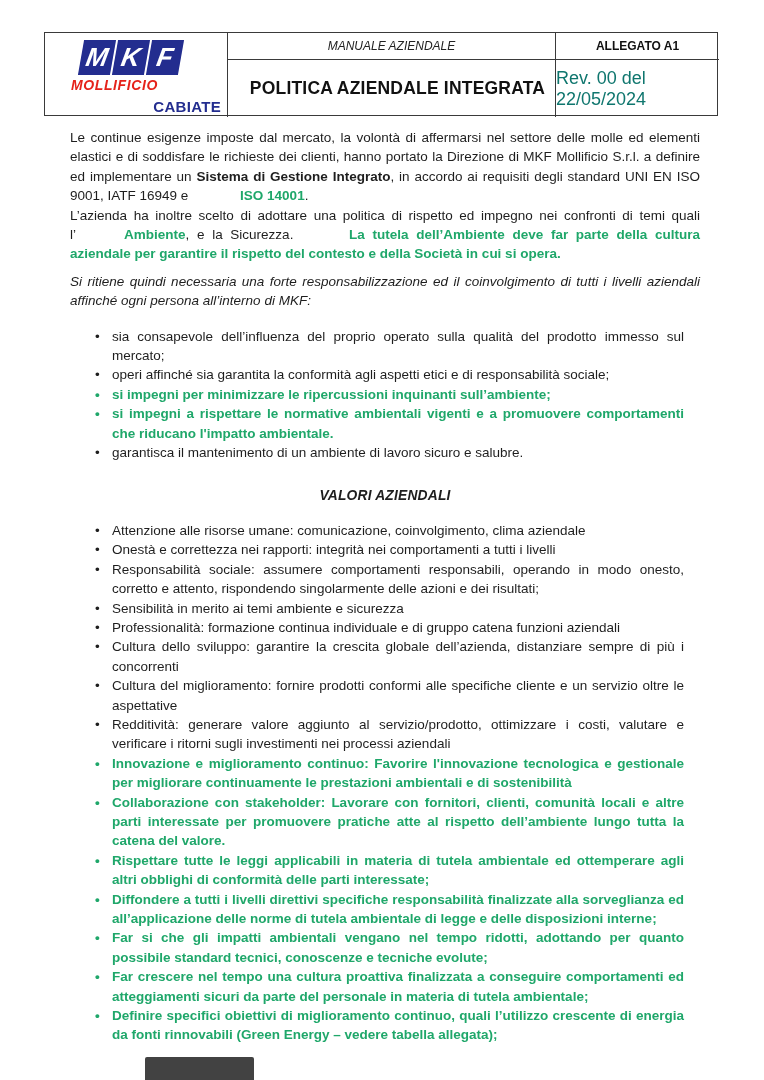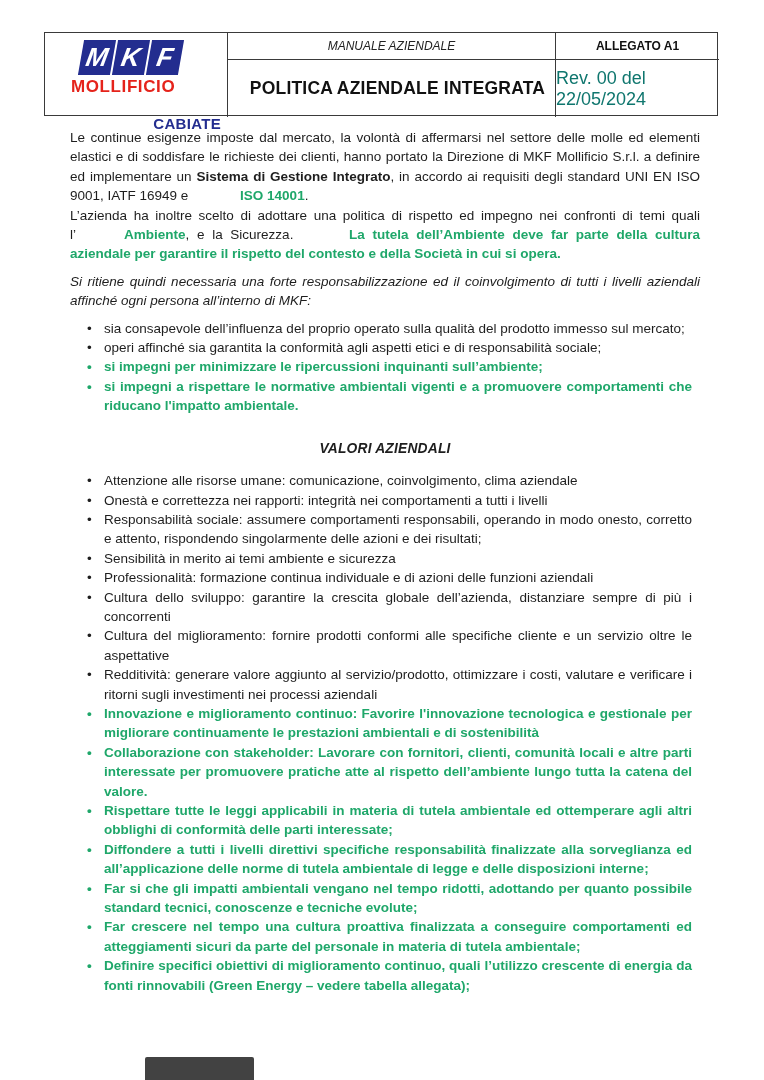--- a/index.html
+++ b/index.html
@@ -42,33 +42,33 @@
   .logo{position:absolute;left:24px;top:7px;width:152px;}
   .logo-boxes{display:flex;gap:2px;margin-left:12px;}
   .logo-box{
     width:32px;height:35px;
     background:var(--navy);
     transform:skewX(-10deg);
     display:flex;align-items:center;justify-content:center;
     color:#fff;font-weight:700;font-style:italic;font-size:26px;
     font-family:"Liberation Sans",sans-serif;
   }
-  .logo-sub1{color:var(--red);font-weight:700;font-size:17px;letter-spacing:.6px;margin:2px 0 0 2px;}
-  .logo-sub2{color:var(--navy);font-weight:700;font-size:15px;letter-spacing:.3px;text-align:right;margin-top:18px;}
+  .logo-sub1{color:var(--red);font-weight:700;font-style:italic;font-size:14px;letter-spacing:.6px;margin:2px 0 0 2px;}
+  .logo-sub2{color:var(--navy);font-weight:700;font-size:15px;letter-spacing:.3px;text-align:right;margin-top:5px;}
   
   .doc{
     position:absolute;left:70px;top:128px;width:630px;
     font-size:13.5px;line-height:19.4px;text-align:justify;
   }
   .doc p{margin:0;}
   .p-italic{font-style:italic;margin-top:8px !important;}
   .seg-n{font-weight:400;}
   .seg-b{font-weight:700;}
   .seg-g{color:var(--green);font-weight:700;padding-left:48px;}
-  ul.blist{list-style:none;margin:8px;padding:0;}
+  ul.blist{list-style:none;margin:16px;padding:0;}
   ul.blist li{
     position:relative;padding-left:26px;margin:0;
   }
   ul.blist li::before{
     content:"\2022";
     position:absolute;left:9px;top:0;
   }
   ul.blist li.g{color:var(--green);font-weight:700;}
   .section-heading{
     text-align:center;font-weight:700;font-style:italic;font-size:13.8px;
@@ -106,30 +106,31 @@
   <div class="doc">
     <p><span class="seg-n">Le continue esigenze imposte dal mercato, la volontà di affermarsi nel settore delle molle ed elementi elastici e di soddisfare le richieste dei clienti, hanno portato la Direzione di MKF Mollificio S.r.l. a definire ed implementare un </span><span class="seg-b">Sistema di Gestione Integrato</span><span class="seg-n">, in accordo ai requisiti degli standard UNI EN ISO 9001, IATF 16949 e </span><span class="seg-g">ISO 14001</span><span class="seg-n">.</span></p>
     <p><span class="seg-n">L’azienda ha inoltre scelto di adottare una politica di rispetto ed impegno nei confronti di temi quali l’</span><span class="seg-g">Ambiente</span><span class="seg-n">, e la Sicurezza. </span><span class="seg-g">La tutela dell’Ambiente deve far parte della cultura aziendale per garantire il rispetto del contesto e della Società in cui si opera.</span></p>
     <p class="p-italic">Si ritiene quindi necessaria una forte responsabilizzazione ed il coinvolgimento di tutti i livelli aziendali affinché ogni persona all’interno di MKF:</p>
 
     <ul class="blist">
         <li>sia consapevole dell’influenza del proprio operato sulla qualità del prodotto immesso sul mercato;</li>
         <li>operi affinché sia garantita la conformità agli aspetti etici e di responsabilità sociale;</li>
         <li class="g">si impegni per minimizzare le ripercussioni inquinanti sull’ambiente;</li>
         <li class="g">si impegni a rispettare le normative ambientali vigenti e a promuovere comportamenti che riducano l'impatto ambientale.</li>
+        <li>garantisca il mantenimento di un ambiente di lavoro sicuro e salubre.</li>
       </ul>
 
     <div class="section-heading">VALORI AZIENDALI</div>
 
     <ul class="blist">
         <li>Attenzione alle risorse umane: comunicazione, coinvolgimento, clima aziendale</li>
         <li>Onestà e correttezza nei rapporti: integrità nei comportamenti a tutti i livelli</li>
         <li>Responsabilità sociale: assumere comportamenti responsabili, operando in modo onesto, corretto e attento, rispondendo singolarmente delle azioni e dei risultati;</li>
         <li>Sensibilità in merito ai temi ambiente e sicurezza</li>
-        <li>Professionalità: formazione continua individuale e di azioni delle funzioni aziendali</li>
+        <li>Professionalità: formazione continua individuale e di gruppo catena funzioni aziendali</li>
         <li>Cultura dello sviluppo: garantire la crescita globale dell’azienda, distanziare sempre di più i concorrenti</li>
         <li>Cultura del miglioramento: fornire prodotti conformi alle specifiche cliente e un servizio oltre le aspettative</li>
         <li>Redditività: generare valore aggiunto al servizio/prodotto, ottimizzare i costi, valutare e verificare i ritorni sugli investimenti nei processi aziendali</li>
         <li class="g">Innovazione e miglioramento continuo: Favorire l'innovazione tecnologica e gestionale per migliorare continuamente le prestazioni ambientali e di sostenibilità</li>
         <li class="g">Collaborazione con stakeholder: Lavorare con fornitori, clienti, comunità locali e altre parti interessate per promuovere pratiche atte al rispetto dell’ambiente lungo tutta la catena del valore.</li>
         <li class="g">Rispettare tutte le leggi applicabili in materia di tutela ambientale ed ottemperare agli altri obblighi di conformità delle parti interessate;</li>
         <li class="g">Diffondere a tutti i livelli direttivi specifiche responsabilità finalizzate alla sorveglianza ed all’applicazione delle norme di tutela ambientale di legge e delle disposizioni interne;</li>
         <li class="g">Far si che gli impatti ambientali vengano nel tempo ridotti, adottando per quanto possibile standard tecnici, conoscenze e tecniche evolute;</li>
         <li class="g">Far crescere nel tempo una cultura proattiva finalizzata a conseguire comportamenti ed atteggiamenti sicuri da parte del personale in materia di tutela ambientale;</li>
         <li class="g">Definire specifici obiettivi di miglioramento continuo, quali l’utilizzo crescente di energia da fonti rinnovabili (Green Energy – vedere tabella allegata);</li>

